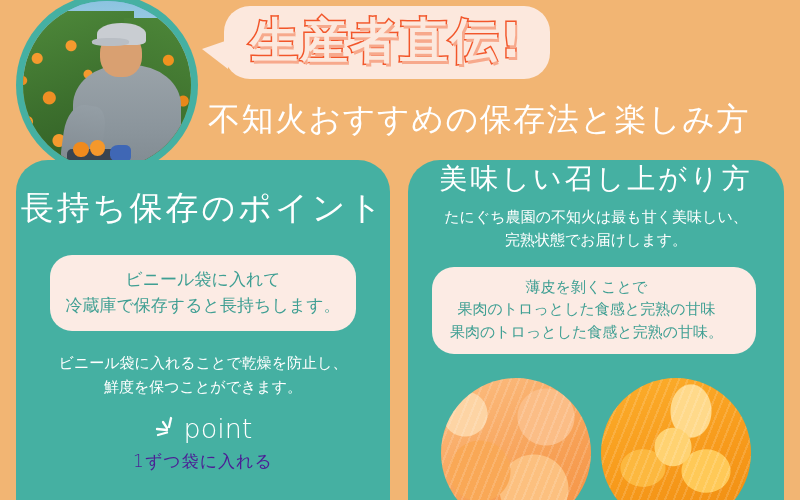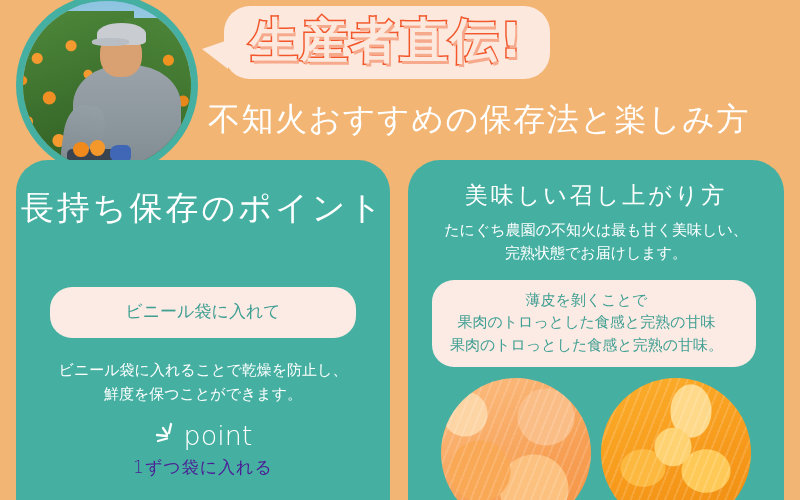--- a/index.html
+++ b/index.html
@@ -103,34 +103,34 @@
     background:#45b0a2; border-radius:32px; overflow:hidden;
   }
   #panel-left  { left:16px;  width:374px; }
   #panel-right { left:408px; width:376px; }
 
   .panel-title {
     text-align:center; color:#ffffff; font-weight:300;
     letter-spacing:3px;
   }
   #left-title  { margin-top:26px; font-size:33px; }
-  #right-title { margin-top:20px; font-size:23px; }
+  #right-title { font-size:28px; }
 
   #right-subtitle {
     text-align:center; color:#ffffff; font-size:15px;
     line-height:1.55; margin-top:8px; font-weight:300;
   }
 
   .cream-box {
     background:#fcebe4; border-radius:22px;
     color:#3f9f93; text-align:center;
     line-height:1.5;
   }
   #left-cream {
-    margin:56px 34px 0 34px; padding:12px 10px 13px 10px; font-size:17px;
+    margin:24px 34px 0 34px; padding:12px 10px 13px 10px; font-size:17px;
   }
   #right-cream {
     margin:14px 28px 0 24px; padding:9px 25px 11px 10px; font-size:15px;
     position:relative; z-index:3;
   }
 
   #left-note {
     text-align:center; color:#ffffff; font-size:15px;
     line-height:1.6; margin-top:20px; font-weight:300;
   }
@@ -204,20 +204,21 @@
 
   <div id="header-subtitle">不知火おすすめの保存法と楽しみ方</div>
 </div>
 
 <div class="panel" id="panel-left">
 
   <div class="panel-title" id="left-title">長持ち保存のポイント</div>
 
   <div class="cream-box" id="left-cream">
     <div>ビニール袋に入れて</div>
+    <div>冷蔵庫で保存すると長持ちします。</div>
   </div>
 
   <div id="left-note">
     <div>ビニール袋に入れることで乾燥を防止し、</div>
     <div>鮮度を保つことができます。</div>
   </div>
 
   <div id="point-block">
     <div id="point-row">
       <svg id="sparkle-icon" viewBox="0 0 26 26">

